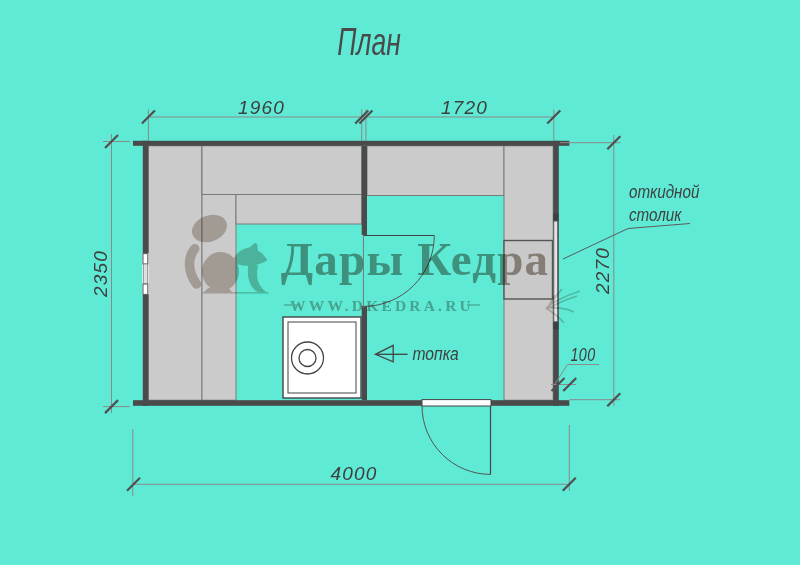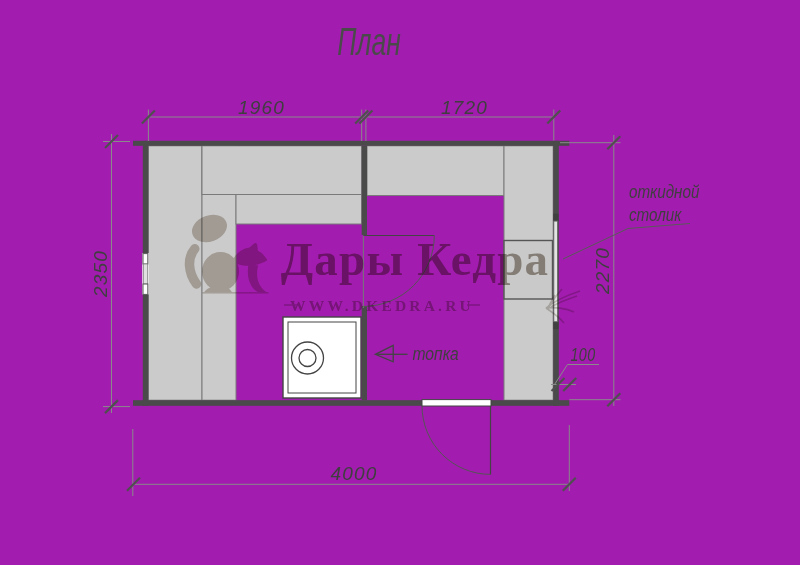--- a/index.html
+++ b/index.html
@@ -1,16 +1,16 @@
 <!DOCTYPE html>
 <html><head>
 <meta charset="utf-8">
 <style>
 html,body{margin:0;padding:0;background:#ffffff;}
-#page{position:relative;width:800px;height:565px;background:#a21caf;overflow:hidden;}
+#page{position:relative;width:800px;height:565px;background:#5eead4;overflow:hidden;}
 svg{position:absolute;left:0;top:0;}
 text{font-family:"Liberation Sans", sans-serif;}
 </style>
 </head>
 <body>
 <div id="page">
 <svg width="800" height="565" viewBox="0 0 800 565">
 
   <text x="369" y="55.5" font-size="39" font-style="italic" fill="#4a4a4a" text-anchor="middle" transform="translate(369 0) scale(0.68 1) translate(-369 0)">План</text>
 

